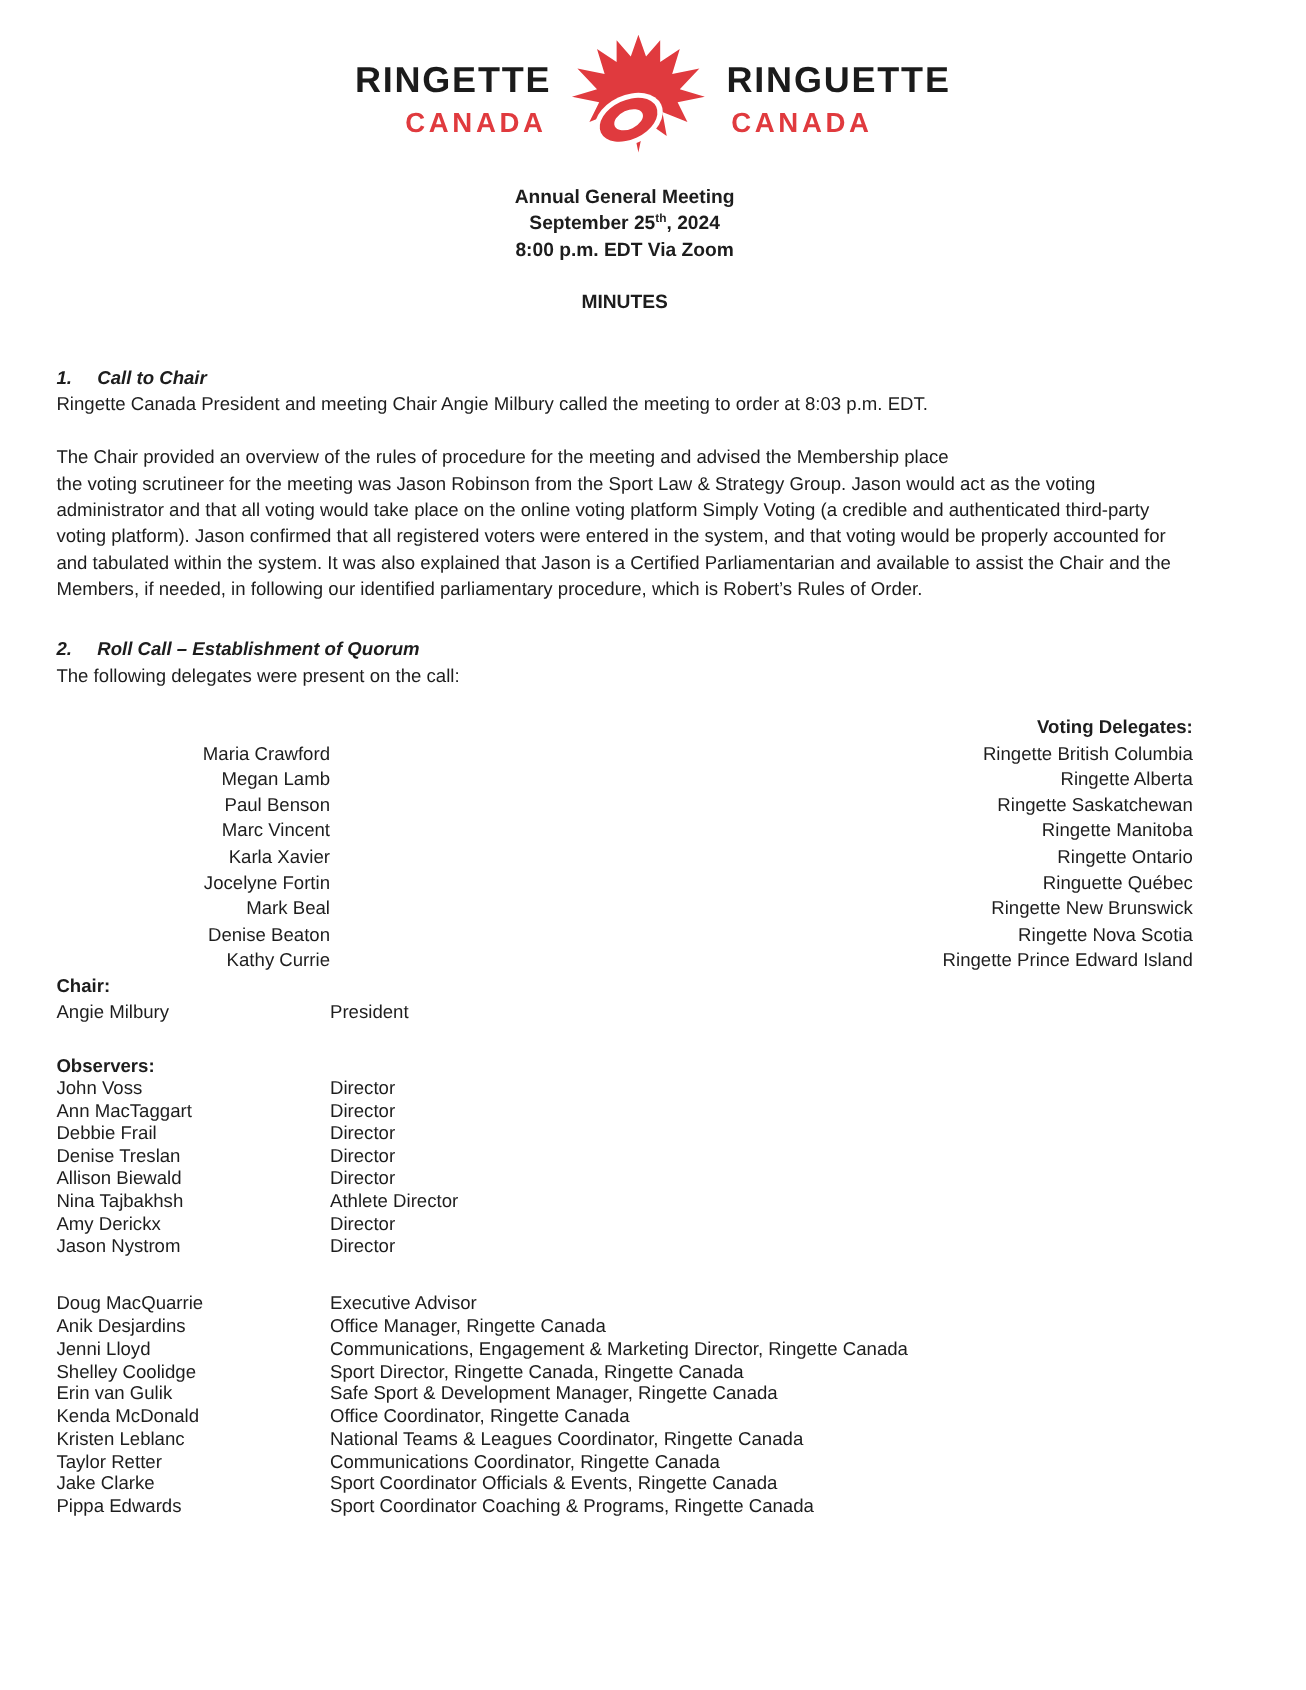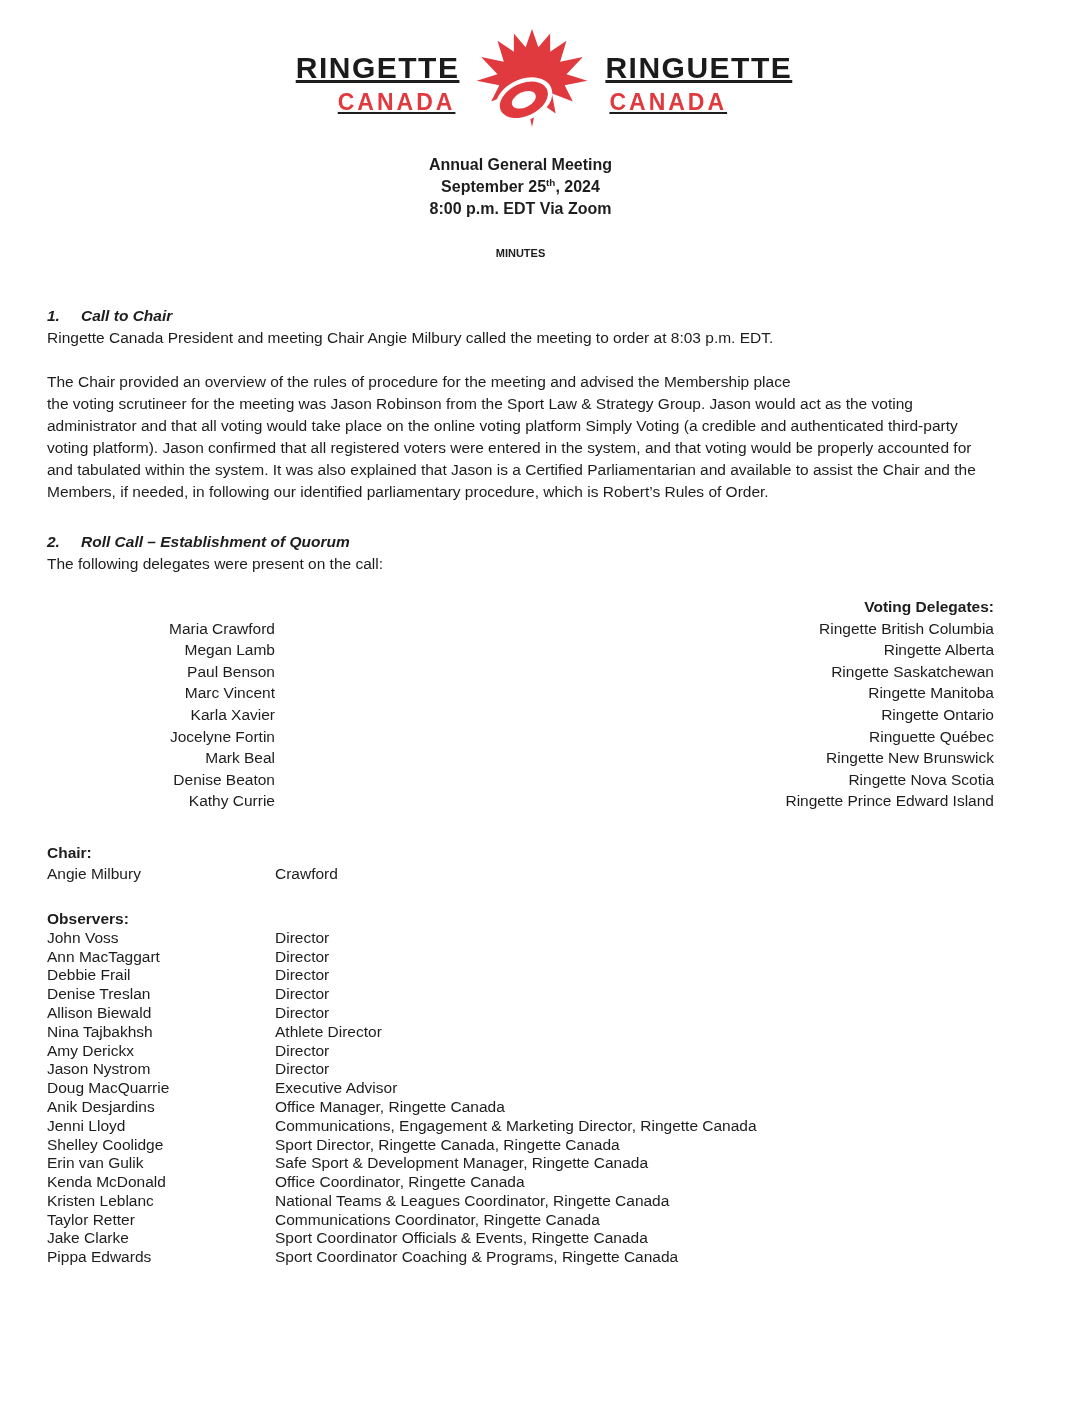--- a/index.html
+++ b/index.html
@@ -6,56 +6,56 @@
   html,body { background:#ffffff; }
   body {
     width:1088px; height:1408px; overflow:hidden;
     font-family:"Liberation Sans", sans-serif;
     color:#1d1d1d; font-size:15.5px;
   }
   .doc { width:1088px; height:1408px; background:#fff; padding-top:26px; }
   .content { padding:0 94px 0 47px; }
 
   
-  .logo-row { display:flex; justify-content:center; align-items:center; gap:14px;text-decoration:underline; }
+  .logo-row { display:flex; justify-content:center; align-items:center; gap:14px; }
   .wordmark { line-height:1; margin-top:10px; }
   .wordmark .primary {
     font-size:30px; font-weight:bold; color:#1b1b1b; letter-spacing:1.5px;
   }
   .wordmark .secondary {
     font-size:23px; font-weight:bold; letter-spacing:3px; margin-top:8px;
   }
   .wordmark.left { text-align:right; }
   .wordmark.left .secondary { padding-right:4px; }
   .wordmark.right { text-align:left; }
   .wordmark.right .secondary { padding-left:4px; }
   .leaf-box { width:118px; height:104px; }
 
   
   .title-block { text-align:center; font-weight:bold; font-size:16px; line-height:22px; margin-top:24px; }
-  .minutes { text-align:center; font-weight:bold; font-size:11px; line-height:22px; margin-top:22px; }
+  .minutes { text-align:center; font-weight:bold; font-size:16px; line-height:22px; margin-top:22px; }
 
   
   .sec-heading { font-weight:bold; font-style:italic; line-height:22px; margin-top:41px; display:flex; }
   .sec-heading .num { width:34px; flex-shrink:0; }
   .para { line-height:22px; }
   .para.gap { margin-top:22px; }
   sup { font-size:62%; vertical-align:super; line-height:0; }
 
   
   .group-title { font-weight:bold; }
   .row { display:flex; }
   .c1 { width:228px; flex-shrink:0; }
   .c2 { flex:1; }
   .lh21 { line-height:21.6px;text-align:right; }
   .lh19 { line-height:18.8px; }
   .voting-block { margin-top:21px; }
-  .chair-block { margin-top:30px; line-height:21px; }
+  .chair-block { line-height:21px; }
   .observers-block { margin-top:26px; }
-  .staff-block { }
+  .staff-block { margin-top:29px; }
 </style>
 </head>
 <body>
 
 <div class="doc">
 
   <div class="logo-row">
     <div class="wordmark left">
       <div class="primary">RINGETTE</div>
       <div class="secondary" style="color:#E03A3E;">CANADA</div>
@@ -138,21 +138,21 @@
       <div class="row lh21">
           <span class="c1">Kathy Currie</span>
           <span class="c2">Ringette Prince Edward Island</span>
         </div>
     </div>
 
     <div class="chair-block">
       <div class="group-title">Chair:</div>
       <div class="row">
           <span class="c1">Angie Milbury</span>
-          <span class="c2">Crawford</span>
+          <span class="c2">President</span>
         </div>
     </div>
 
     <div class="observers-block">
       <div class="group-title lh19">Observers:</div>
       <div class="row lh19">
           <span class="c1">John Voss</span>
           <span class="c2">Director</span>
         </div>
       <div class="row lh19">

